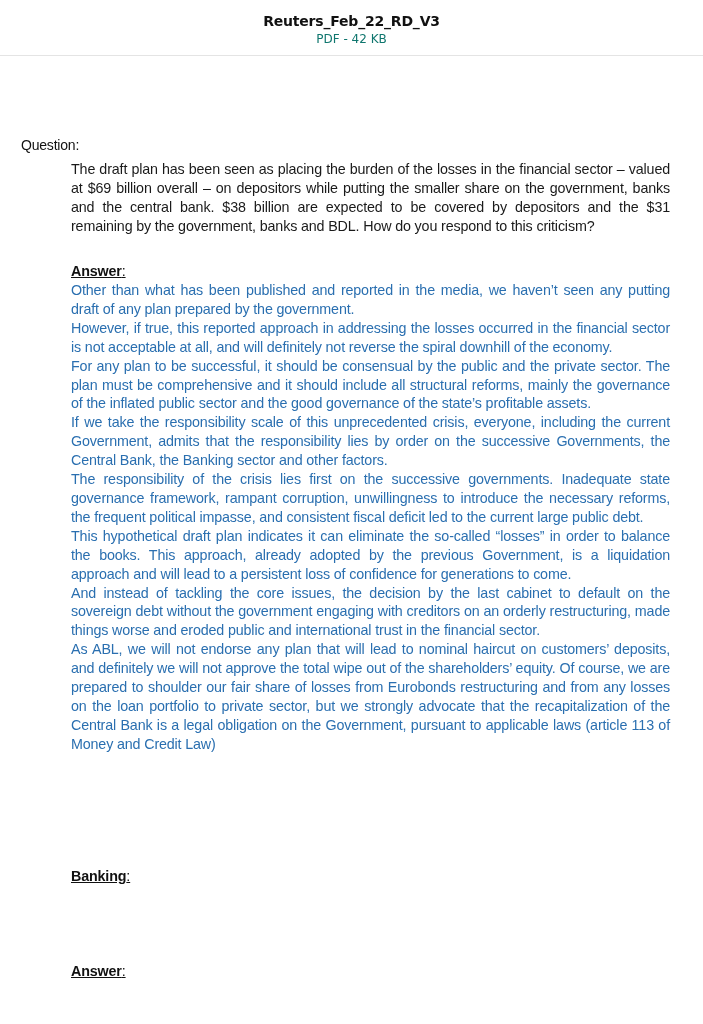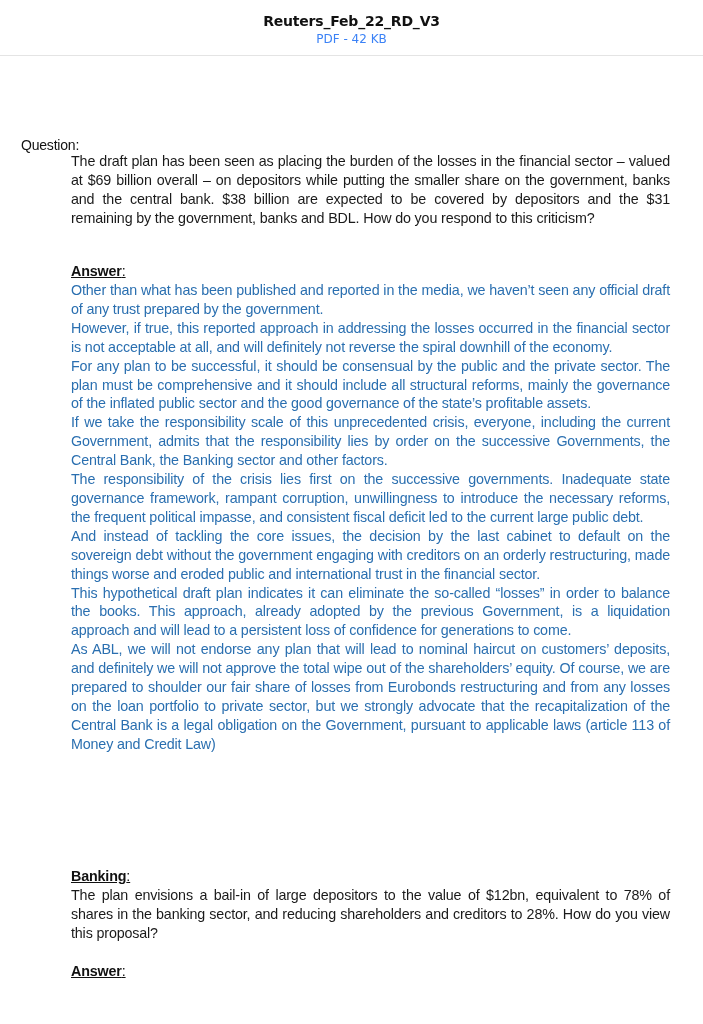--- a/index.html
+++ b/index.html
@@ -1,62 +1,59 @@
 <!DOCTYPE html>
 <html><head>
   <meta charset="utf-8">
   <style>
     html, body { margin: 0; padding: 0; background: #ffffff; }
     body { width: 703px; height: 1024px; overflow: hidden; position: relative; font-family: "Liberation Sans", sans-serif; }
     .header { position: absolute; left: 0; top: 0; width: 703px; height: 55px; background: #ffffff; border-bottom: 1px solid #e4e4e4; text-align: center; }
     .header .title { font-family: "DejaVu Sans", sans-serif; font-weight: bold; font-size: 14px; color: #111; margin-top: 10px; line-height: 22px; letter-spacing: -0.2px; }
-    .header .meta { font-family: "DejaVu Sans", sans-serif; font-size: 12px; color: #3b82f6; line-height: 14px; }
+    .header .meta { font-family: "DejaVu Sans", sans-serif; font-size: 12px; color: #0f766e; line-height: 14px; }
     .doc { position: absolute; left: 0; top: 56px; width: 571px; height: 968px; }
     .q-label-top { position: absolute; left: 21px; top: 81px; font-size: 14px; color: #111; letter-spacing: -0.2px; }
     .block { position: absolute; left: 71px; width: 599px; font-size: 14.3px; line-height: 18.9px; text-align: justify; letter-spacing: -0.15px; }
     .question-text { color: #1a1a1a; }
     .answer-label { font-weight: bold; color: #111; text-decoration: underline; }
     .answer-label .colon { font-weight: normal; }
     .answer-text { color: #2a6fb0; }
     .answer-text p, .question-text p { margin: 0; }
   </style>
 </head>
 <body>
 
 <div class="header">
   <div class="title">Reuters_Feb_22_RD_V3</div>
   <div class="meta">PDF - 42 KB</div>
 </div>
 
 <div class="doc">
   <div class="q-label-top">Question:</div>
 
-  <div class="block question-text" style="top:96px;">
+  <div class="block question-text" style="top:104px;">
     <p>The draft plan has been seen as placing the burden of the losses in the financial sector – valued at $69 billion overall – on depositors while putting the smaller share on the government, banks and the central bank. $38 billion are expected to be covered by depositors and the $31 remaining by the government, banks and BDL. How do you respond to this criticism?</p>
   </div>
 
   <div class="block" style="top:206px;">
     <span class="answer-label">Answer</span><span class="answer-label"><span class="colon">:</span></span>
   </div>
 
   <div class="block answer-text" style="top:225px;">
-    <p>Other than what has been published and reported in the media, we haven’t seen any official draft of any trust prepared by the government.</p>
+    <p>Other than what has been published and reported in the media, we haven’t seen any putting draft of any plan prepared by the government.</p>
     <p>However, if true, this reported approach in addressing the losses occurred in the financial sector is not acceptable at all, and will definitely not reverse the spiral downhill of the economy.</p>
     <p>For any plan to be successful, it should be consensual by the public and the private sector. The plan must be comprehensive and it should include all structural reforms, mainly the governance of the inflated public sector and the good governance of the state’s profitable assets.</p>
     <p>If we take the responsibility scale of this unprecedented crisis, everyone, including the current Government, admits that the responsibility lies by order on the successive Governments, the Central Bank, the Banking sector and other factors.</p>
     <p>The responsibility of the crisis lies first on the successive governments. Inadequate state governance framework, rampant corruption, unwillingness to introduce the necessary reforms, the frequent political impasse, and consistent fiscal deficit led to the current large public debt.</p>
+    <p>This hypothetical draft plan indicates it can eliminate the so-called “losses” in order to balance the books. This approach, already adopted by the previous Government, is a liquidation approach and will lead to a persistent loss of confidence for generations to come.</p>
     <p>And instead of tackling the core issues, the decision by the last cabinet to default on the sovereign debt without the government engaging with creditors on an orderly restructuring, made things worse and eroded public and international trust in the financial sector.</p>
-    <p>This hypothetical draft plan indicates it can eliminate the so-called “losses” in order to balance the books. This approach, already adopted by the previous Government, is a liquidation approach and will lead to a persistent loss of confidence for generations to come.</p>
     <p>As ABL, we will not endorse any plan that will lead to nominal haircut on customers’ deposits, and definitely we will not approve the total wipe out of the shareholders’ equity. Of course, we are prepared to shoulder our fair share of losses from Eurobonds restructuring and from any losses on the loan portfolio to private sector, but we strongly advocate that the recapitalization of the Central Bank is a legal obligation on the Government, pursuant to applicable laws (article 113 of Money and Credit Law)</p>
   </div>
 
   <div class="block" style="top:811px;">
     <span class="answer-label">Banking</span><span class="answer-label"><span class="colon">:</span></span>
   </div>
 
-  <div class="block question-text" style="top:830px;">
-    <p>The plan envisions a bail-in of large depositors to the value of $12bn, equivalent to 78% of shares in the banking sector, and reducing shareholders and creditors to 28%. How do you view this proposal?</p>
-  </div>
 
   <div class="block" style="top:906px;">
     <span class="answer-label">Answer</span><span class="answer-label"><span class="colon">:</span></span>
   </div>
 </div>
 
 </body></html>

